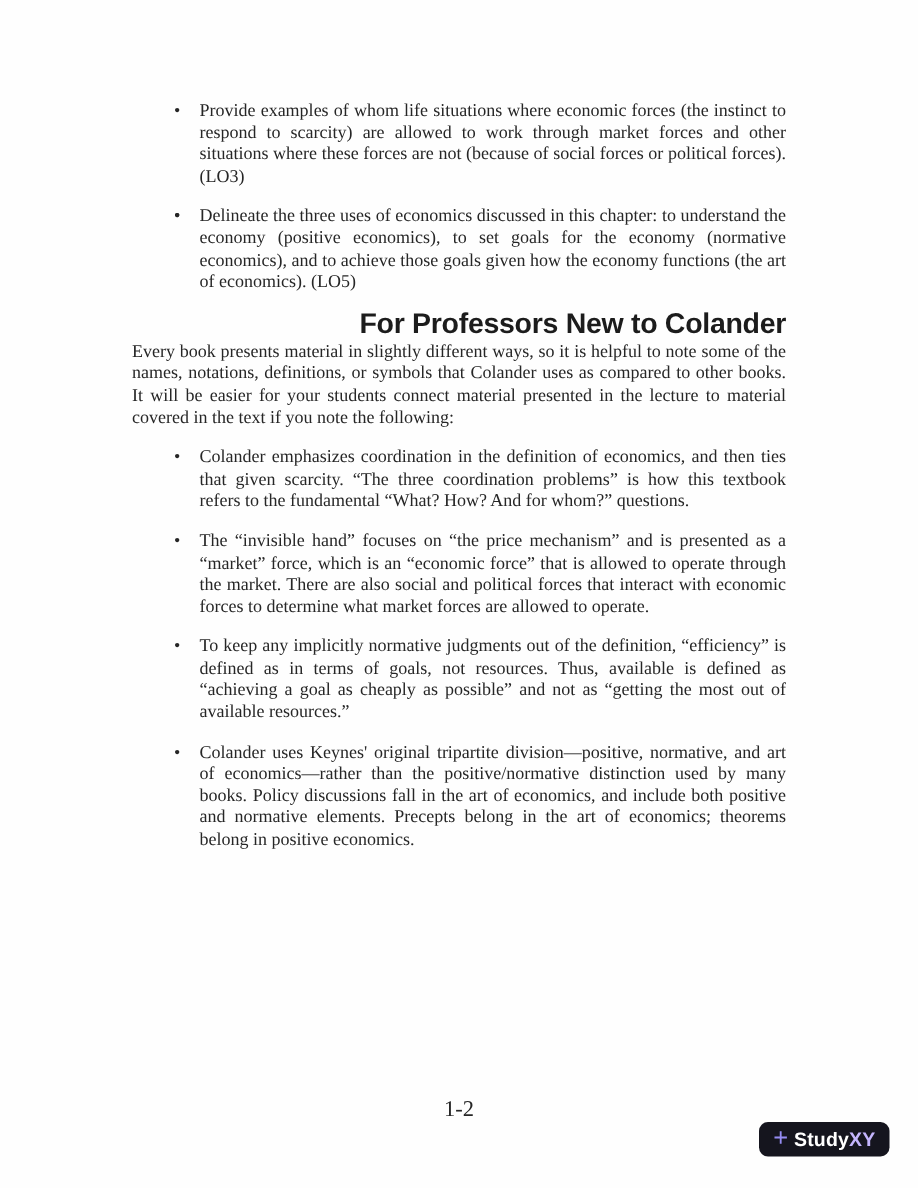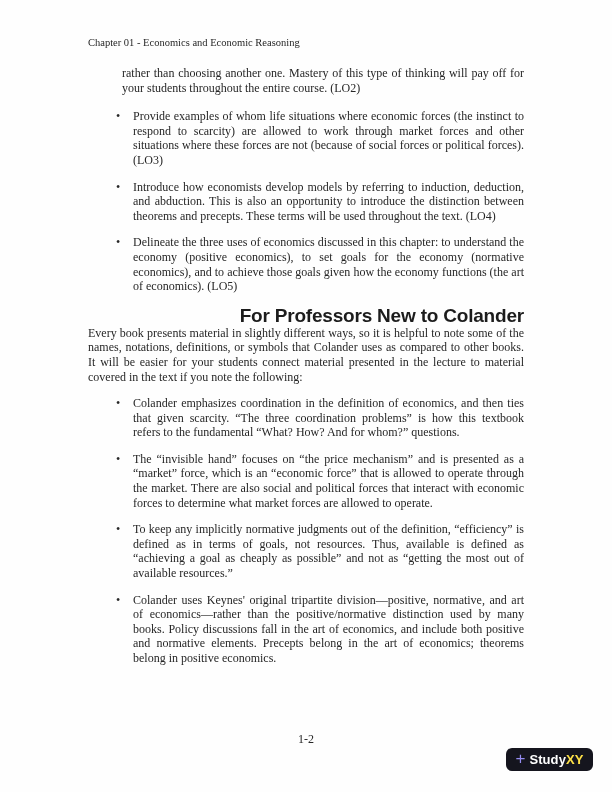--- a/index.html
+++ b/index.html
@@ -58,21 +58,21 @@
   }
   .intro-italic {
     margin: 0 0 12px 0;
   }
   .page-footer {
     position: absolute;
     top: 732px;
     left: 0;
     width: 100%;
     text-align: center;
-    font-size: 12px;
+    font-size: 15px;
   }
   .studyxy-badge {
     position: absolute;
     top: 748px;
     left: 506px;
     width: 87px;
     height: 23px;
     background: #15151e;
     border-radius: 6px;
     display: flex;
@@ -88,47 +88,42 @@
     margin-right: 4px;
     margin-top: -2px;
   }
   .studyxy-badge .study {
     color: #ffffff;
     font-weight: bold;
     font-size: 13px;
     letter-spacing: 0.1px;
   }
   .studyxy-badge .xy {
-    color: #fde047;
+    color: #c4b5fd;
     font-weight: bold;
     font-size: 13px;
     letter-spacing: 0.1px;
   }
 </style>
 </head>
 <body>
 
 <div class="page">
 
-  <div class="page-header">
-    <span>Chapter 01 - Economics and Economic Reasoning</span>
-  </div>
 
   <div class="content">
 
-    <p class="cont-para">rather than choosing another one. Mastery of this type of thinking will pay off for your students throughout the entire course. (LO2)</p>
 
     <div class="bullet">
       <span class="marker">•</span>
       <span>Provide examples of whom life situations where economic forces (the instinct to respond to scarcity) are allowed to work through market forces and other situations where these forces are not (because of social forces or political forces). (LO3)</span>
     </div>
 
     <div class="bullet">
       <span class="marker">•</span>
-      <span>Introduce how economists develop models by referring to induction, deduction, and abduction. This is also an opportunity to introduce the distinction between theorems and precepts. These terms will be used throughout the text. (LO4)</span>
     </div>
 
     <div class="bullet">
       <span class="marker">•</span>
       <span>Delineate the three </span><span class="em">uses</span><span> of economics discussed in this chapter: to understand the economy (positive economics), to set goals for the economy (normative economics), and to achieve those goals given how the economy functions (the art of economics). (LO5)</span>
     </div>
 
     <h1 class="section-heading">For Professors New to Colander</h1>
 
     <p class="intro-italic">Every book presents material in slightly different ways, so it is helpful to note some of the names, notations, definitions, or symbols that Colander uses as compared to other books. It will be easier for your students connect material presented in the lecture to material covered in the text if you note the following:</p>

